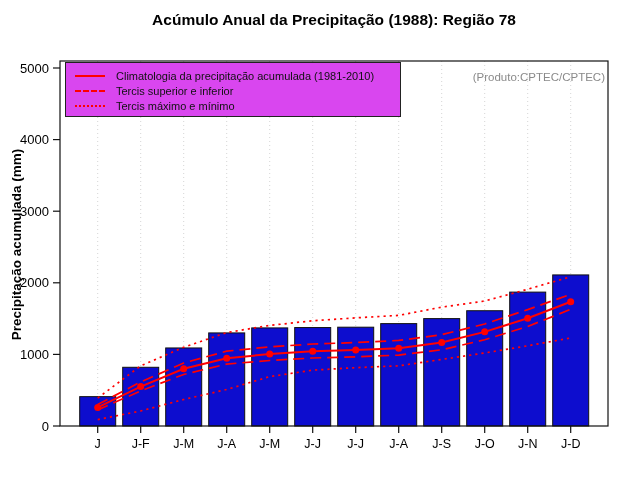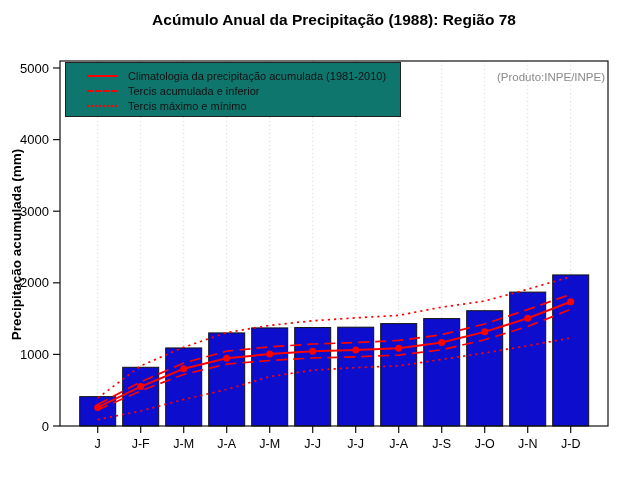--- a/index.html
+++ b/index.html
@@ -6,22 +6,22 @@
   .chart{position:relative;width:640px;height:500px;background:#fff;
          font-family:"Liberation Sans","DejaVu Sans",sans-serif;overflow:hidden;}
   .title{position:absolute;left:60px;top:11px;width:548px;text-align:center;
          font-size:15.5px;font-weight:bold;color:#000;}
   .ylabel{position:absolute;left:-104px;top:237px;width:240px;text-align:center;
           transform:rotate(-90deg);font-size:13.5px;font-weight:bold;color:#000;}
   .xlabel{position:absolute;left:60px;top:466px;width:548px;text-align:center;
           font-size:13.5px;font-weight:bold;color:#000;margin-top:48px;}
   .plot-svg{position:absolute;left:0;top:0;}
   .legend{position:absolute;left:65px;top:62px;width:336px;height:55px;
-          border:1px solid #222;background:#0f766e;box-sizing:border-box;
-          padding:5px 0 0 21px;}
+          border:1px solid #222;background:#d946ef;box-sizing:border-box;
+          padding:5px 0 0 9px;}
   .legend-row{display:flex;align-items:center;height:15px;}
   .sample{display:inline-block;width:30px;height:0;margin-right:11px;flex:0 0 30px;}
   .sample.solid {border-top:2px solid  var(--line-color,#f00);}
   .sample.dashed{border-top:2px dashed var(--line-color,#f00);}
   .sample.dotted{border-top:2px dotted var(--line-color,#f00);}
   .legend-label{font-size:11px;color:#111;white-space:nowrap;}
   .watermark{position:absolute;top:71px;right:35px;font-size:11.5px;
              color:var(--wm-color,#8a8a8a);}
 </style>
 </head>
@@ -114,25 +114,25 @@
       <text x="570.7" y="448" text-anchor="middle" font-size="12.5px" fill="#000">J-D</text>
     </svg>
 
   <div class="legend">
     <div class="legend-row">
       <span class="sample solid"></span>
       <span class="legend-label">Climatologia da precipitação acumulada (1981-2010)</span>
     </div>
     <div class="legend-row">
       <span class="sample dashed"></span>
-      <span class="legend-label">Tercis acumulada e inferior</span>
+      <span class="legend-label">Tercis superior e inferior</span>
     </div>
     <div class="legend-row">
       <span class="sample dotted"></span>
       <span class="legend-label">Tercis máximo e mínimo</span>
     </div>
   </div>
 
-  <div class="watermark">(Produto:INPE/INPE)</div>
+  <div class="watermark">(Produto:CPTEC/CPTEC)</div>
 
   <div class="xlabel">Mês</div>
 
 </div>
 
 </body></html>

